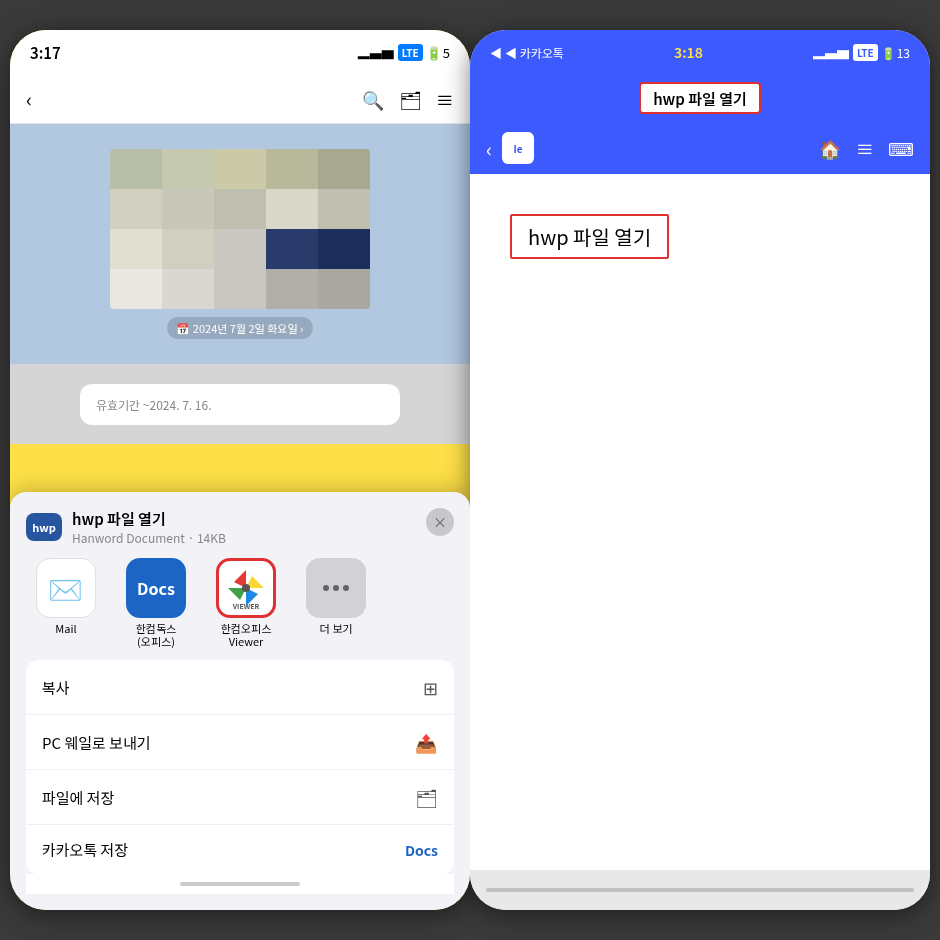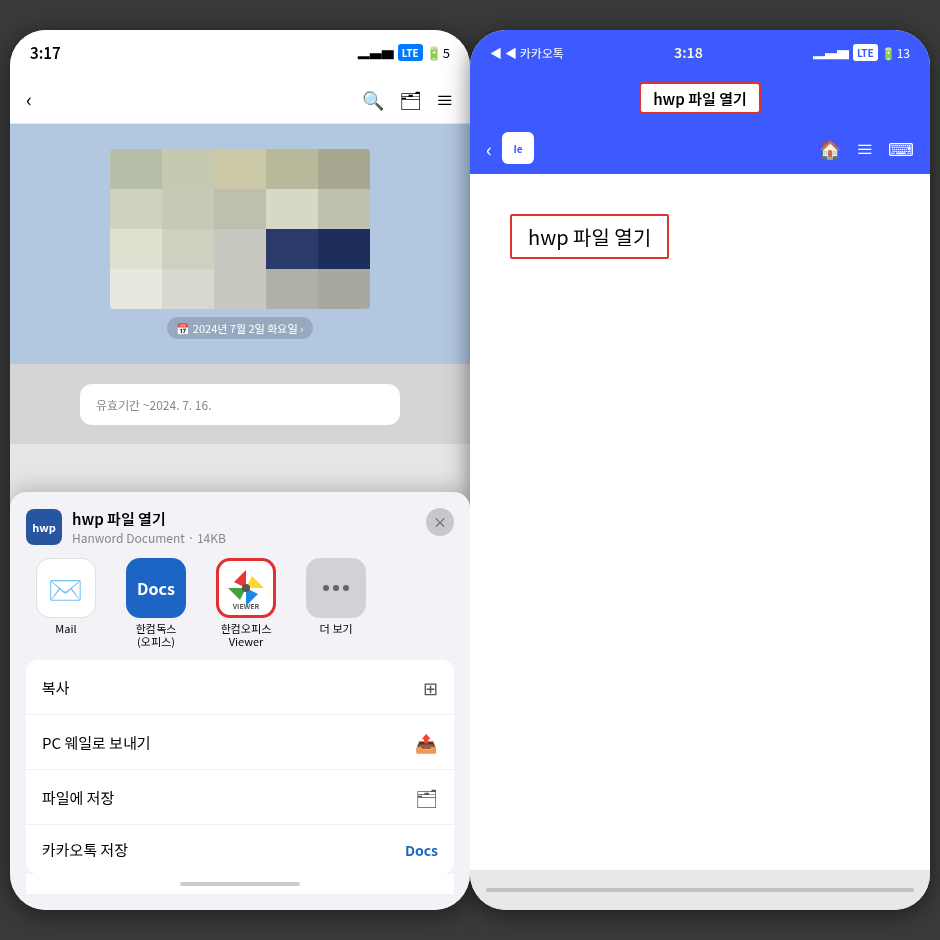--- a/index.html
+++ b/index.html
@@ -17,21 +17,21 @@
     .phones-container {
       display: flex;
       gap: 0px;
       align-items: flex-start;
     }
 
     
     .phone-left {
       width: 460px;
       height: 880px;
-      background: #e5e5e5;
+      background: #fde047;
       border-radius: 36px;
       overflow: hidden;
       position: relative;
       box-shadow: 0 4px 24px rgba(0,0,0,0.5);
     }
 
     .phone-left .status-bar {
       height: 44px;
       background: #fff;
       display: flex;
@@ -175,21 +175,21 @@
       justify-content: space-between;
       margin-bottom: 4px;
     }
     .share-sheet-title-area {
       display: flex;
       align-items: center;
       gap: 10px;
     }
     .hwp-icon-small {
       width: 36px;
-      height: 36px;
+      height: 28px;
       background: #2855a0;
       border-radius: 8px;
       display: flex;
       align-items: center;
       justify-content: center;
       color: #fff;
       font-size: 11px;
       font-weight: 700;
     }
     .share-title-text {
@@ -316,21 +316,21 @@
     .phone-right .status-bar .back-link {
       font-size: 12px;
       color: #fff;
       display: flex;
       align-items: center;
       gap: 3px;
     }
     .phone-right .status-bar .time {
       font-size: 14px;
       font-weight: 600;
-      color: #fef9c3;
+      color: #fde047;
     }
 
     
     .title-bar {
       height: 48px;
       background: #3d5afe;
       display: flex;
       align-items: center;
       justify-content: center;
       position: relative;

